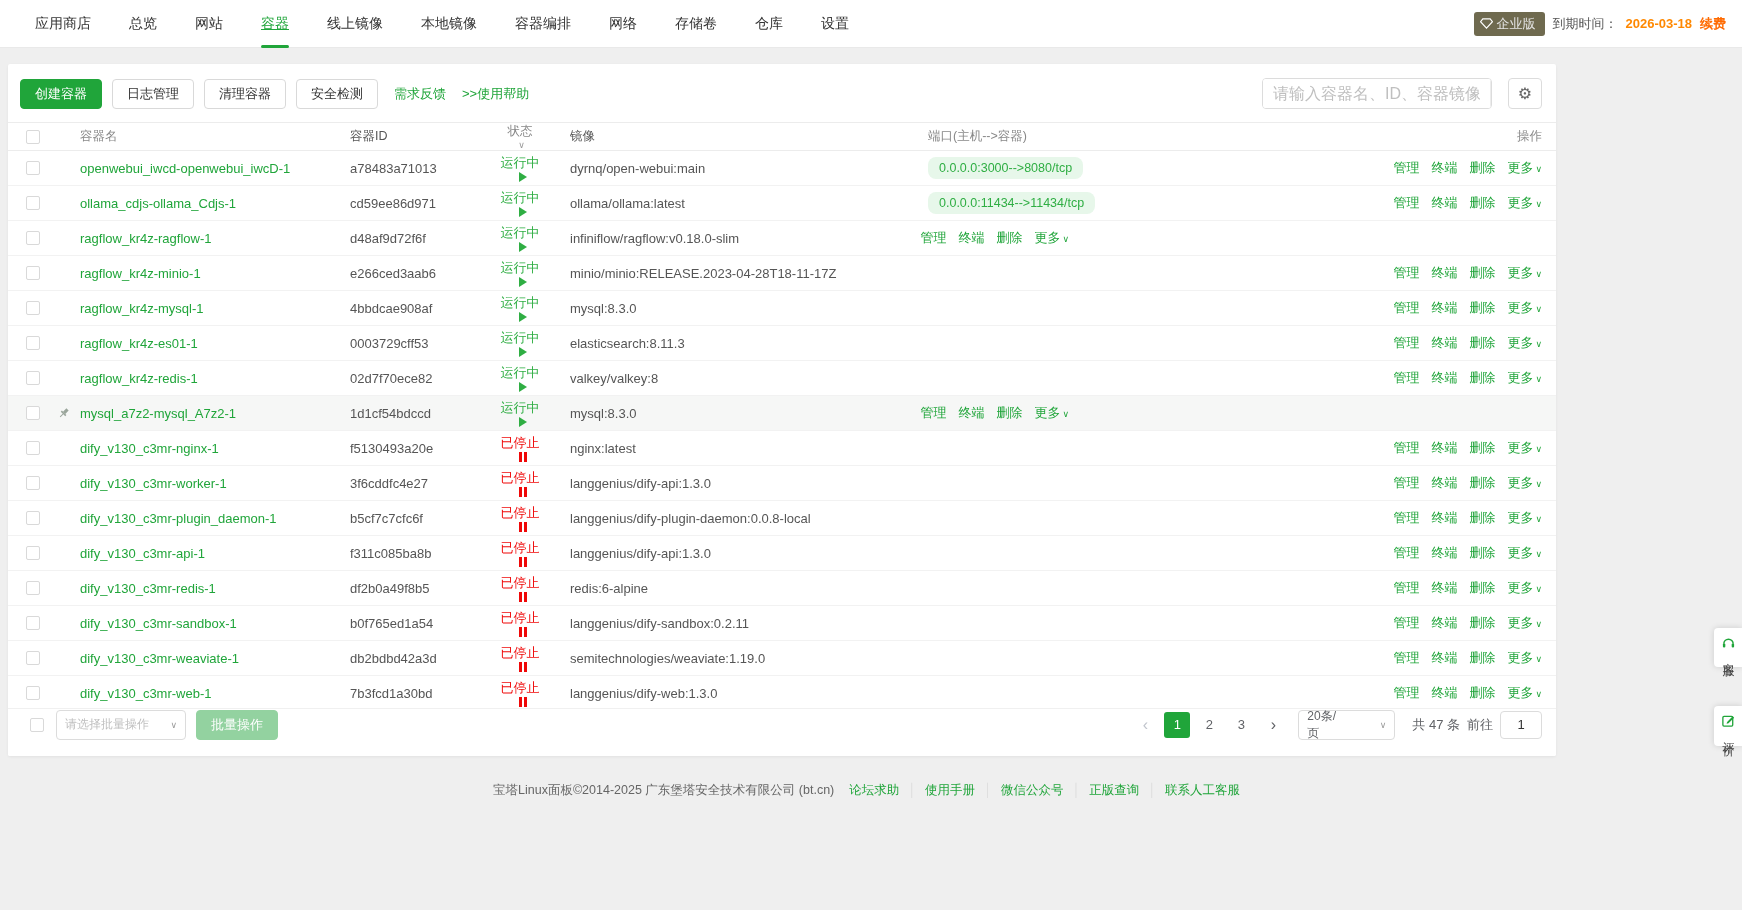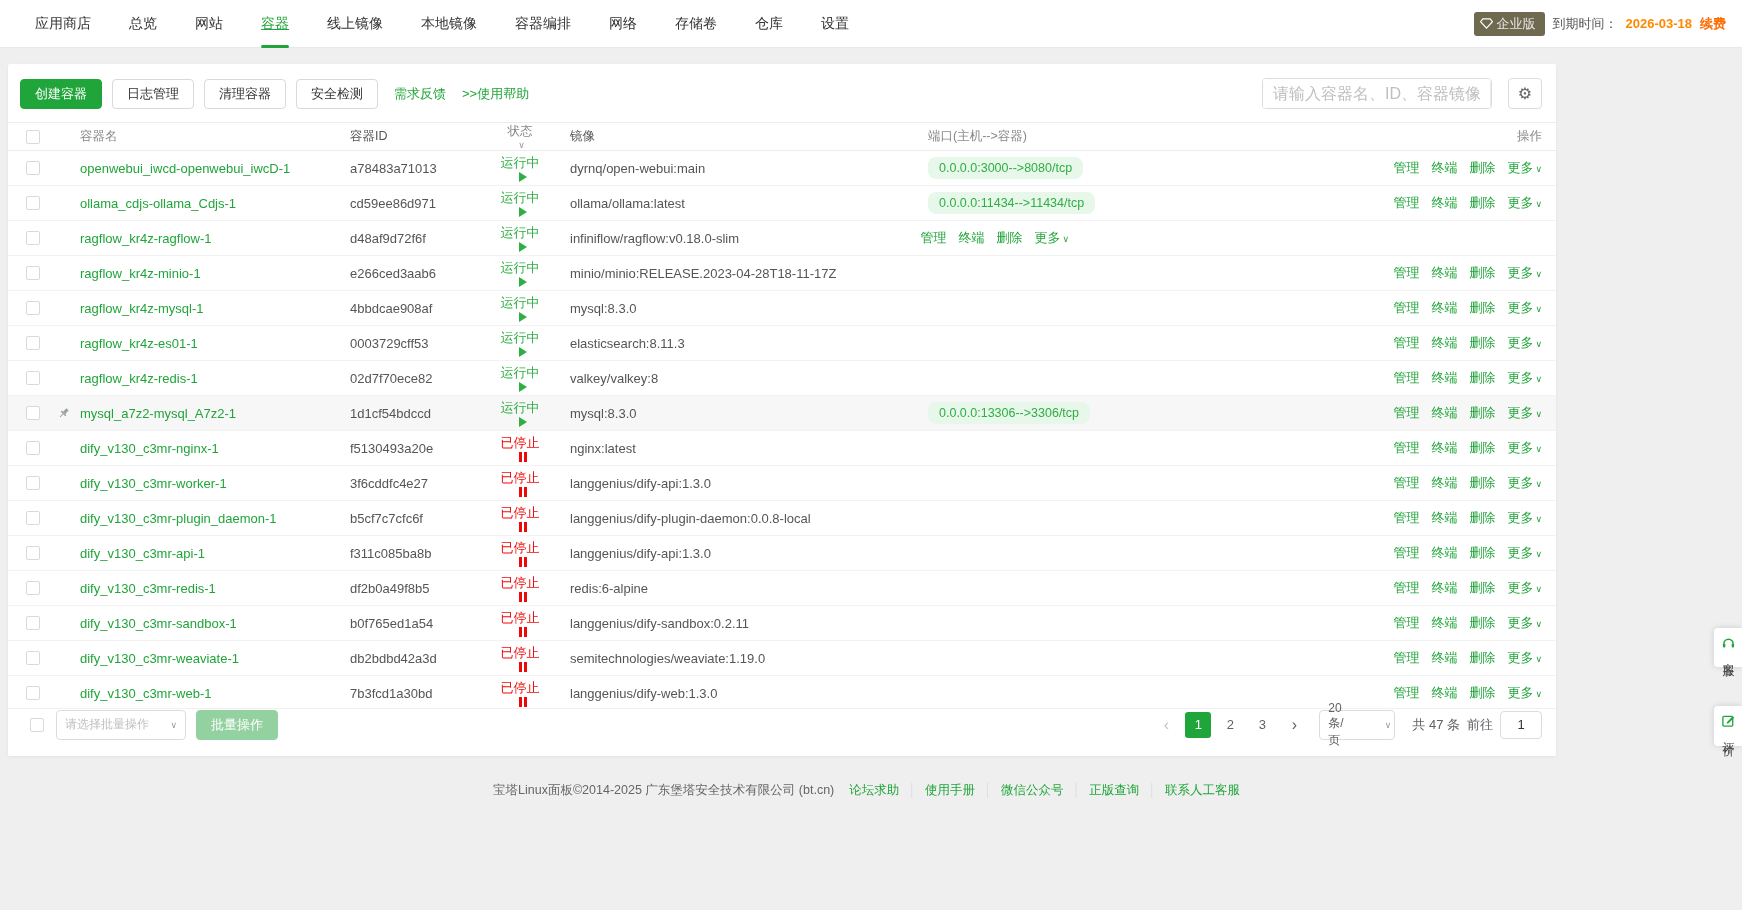--- a/index.html
+++ b/index.html
@@ -65,21 +65,21 @@
   .batch-bar { flex:none; height:48px; border-top:1px solid #f0f0f0; display:flex; align-items:center; padding:0 14px 16px 22px; background:#fff; }
   .select { height:30px; border:1px solid #dcdcdc; border-radius:4px; background:#fff; display:flex; align-items:center; justify-content:space-between; padding:0 8px; font-size:12px; cursor:pointer; }
   .batch-select { width:130px; margin-left:12px; color:#bfbfbf; }
   .pagination { margin-left:auto; display:flex; align-items:center; gap:7px; font-size:13px; color:#606266; }
   .pg-arrow { width:24px; height:26px; display:flex; align-items:center; justify-content:center; font-size:16px; cursor:pointer; }
   .pg-prev { color:#c0c4cc; }
   .pg-next { color:#606266; }
   .pg-pages { display:flex; gap:6px; }
   .pg-num { min-width:26px; height:26px; display:flex; align-items:center; justify-content:center; border-radius:3px; cursor:pointer; }
   .pg-num.active { background:#20a53a; color:#fff; }
-  .pg-size { width:76px; margin-left:6px; color:#606266;gap:38px; }
+  .pg-size { width:97px; margin-left:6px; color:#606266;gap:38px; }
   .pg-total { margin-left:10px; }
   .pg-goto { width:42px; height:28px; border:1px solid #dcdcdc; border-radius:4px; text-align:center; font-size:13px; color:#333; outline:none; font-family:inherit; }
 
   
   .footer { position:absolute; left:0; right:0; top:782px; text-align:center; font-size:12.5px; color:#666; }
   .f-link { color:#20a53a; margin:0 9px; }
   .f-sep { color:#ddd; }
   .copyright { margin-right:6px; }
 
   
@@ -373,23 +373,20 @@
             </g>
           </svg>
       </span>
       <span class="cell c-name"><a class="name-link">mysql_a7z2-mysql_A7z2-1</a></span>
       <span class="cell c-id">1d1cf54bdccd</span>
       <span class="cell c-status running">
         <span class="st-text">运行中</span>
         <span class="st-icon icon-play"></span>
       </span>
       <span class="cell c-image">mysql:8.3.0</span>
-      <span class="cell c-ports">
-          <span class="port-badge">0.0.0.0:13306--&gt;3306/tcp</span>
-        </span>
       <span class="cell c-actions">
           <a class="action-link">管理</a>
           <a class="action-link">终端</a>
           <a class="action-link">删除</a>
           <a class="action-link">更多<span class="chev-sm">∨</span></a>
         </span>
     </div>
       <div class="trow">
       <span class="cell c-check">
           <span class="checkbox"></span>

